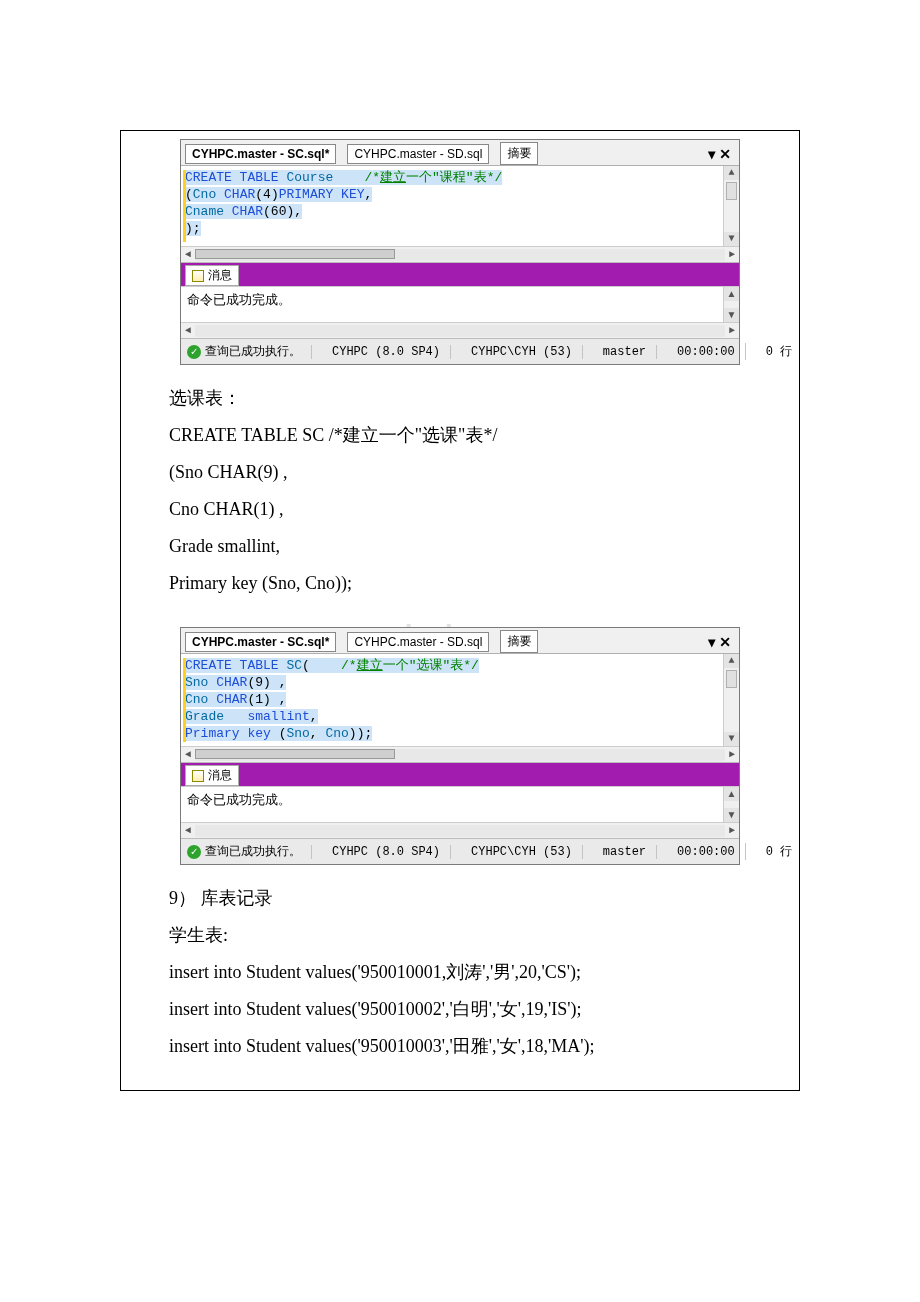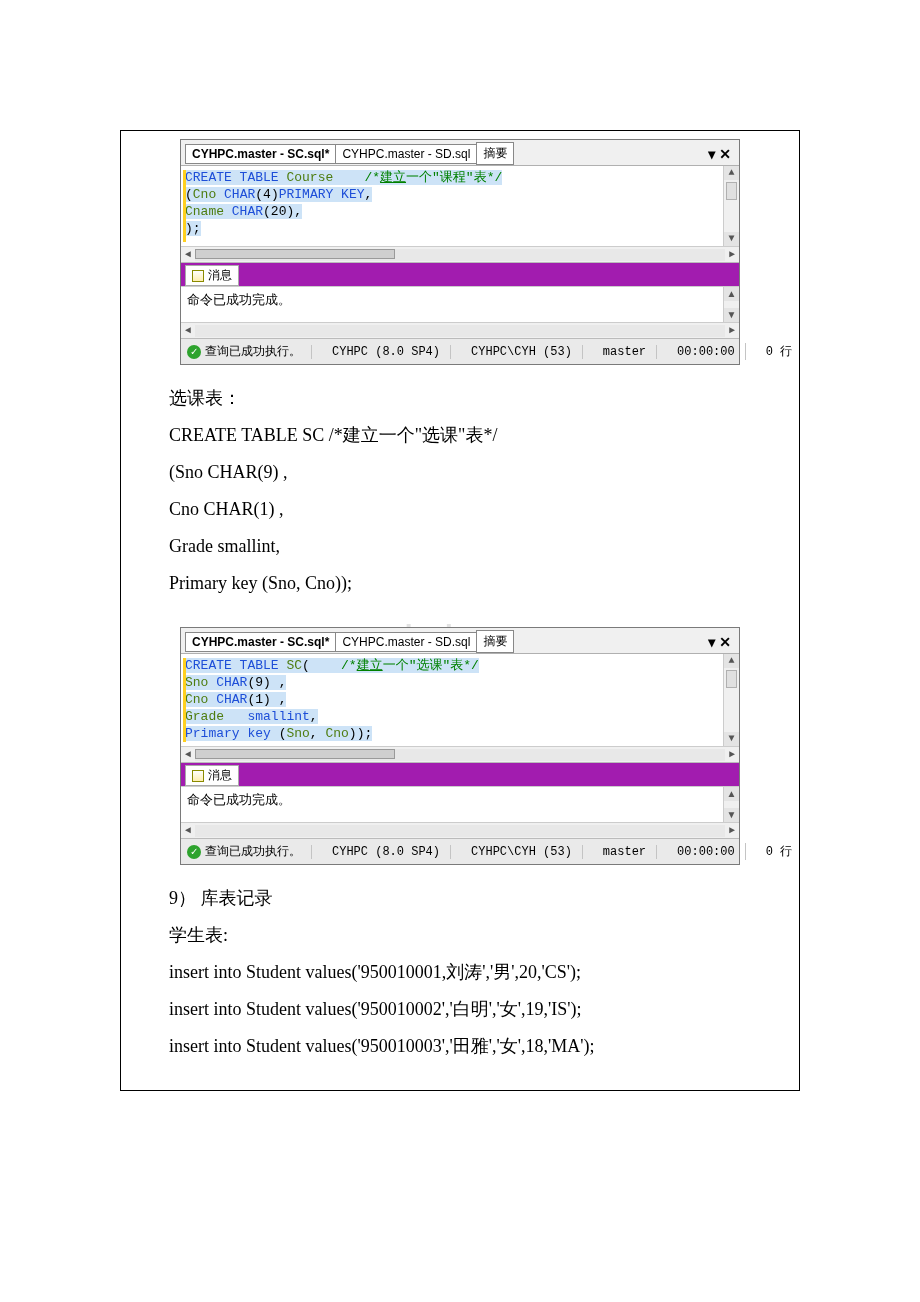--- a/index.html
+++ b/index.html
@@ -24,21 +24,21 @@
     font-family: 'Courier New', monospace;
     font-size: 13px;
     position: relative;
   }
   .tab-bar {
     display: flex;
     align-items: center;
     padding: 2px 4px 0 4px;
     background: #f0f0f0;
     border-bottom: 1px solid #b0b0b0;
-    gap: 0;
+    gap: 12px;
   }
   .tab {
     padding: 2px 6px;
     border: 1px solid #888;
     background: #fff;
     font-family: Arial, sans-serif;
     font-size: 12px;
     margin-right: -1px;
     white-space: nowrap;
   }
@@ -62,21 +62,21 @@
     padding: 4px 2px 4px 4px;
     background: #fff;
     min-height: 80px;
   }
   .code-lines { padding-right: 20px; }
   .code-line {
     white-space: pre;
     line-height: 1.3;
   }
   .blue { color: #1d4ed8; }
-  .teal { color: #4d7c0f; }
+  .teal { color: #0369a1; }
   .green { color: #008000; }
   .sel { background: #cde3f7; }
   .gutter-mark {
     position: absolute;
     left: 2px;
     width: 3px;
     background: #ffd020;
     top: 4px;
     bottom: 4px;
   }
@@ -185,21 +185,21 @@
       <div class="tab-bar-right">
         <span class="win-btn">▾</span>
         <span class="win-btn">✕</span>
       </div>
     </div>
     <div class="code-pane">
       <div class="gutter-mark"></div>
       <div class="code-lines">
             <div class="code-line"><span class="blue sel">CREATE TABLE </span><span class="teal sel">Course    </span><span class="green sel">/*</span><span class="green sel" style="text-decoration: underline;">建立</span><span class="green sel">一个"课程"表*/</span></div>
             <div class="code-line"><span class="sel">(</span><span class="teal sel">Cno </span><span class="blue sel">CHAR</span><span class="sel">(</span><span class="sel">4</span><span class="sel">)</span><span class="blue sel">PRIMARY KEY</span><span class="sel">,</span></div>
-            <div class="code-line"><span class="teal sel">Cname </span><span class="blue sel">CHAR</span><span class="sel">(</span><span class="sel">20</span><span class="sel">)</span><span class="sel">,</span></div>
+            <div class="code-line"><span class="teal sel">Cname </span><span class="blue sel">CHAR</span><span class="sel">(</span><span class="sel">60</span><span class="sel">)</span><span class="sel">,</span></div>
             <div class="code-line"><span class="sel">);</span></div>
           </div>
       <div class="vscroll">
         <div class="arrow">▲</div>
         <div class="thumb"></div>
         <div style="flex:1"></div>
         <div class="arrow">▼</div>
       </div>
     </div>
     <div class="hscroll">

